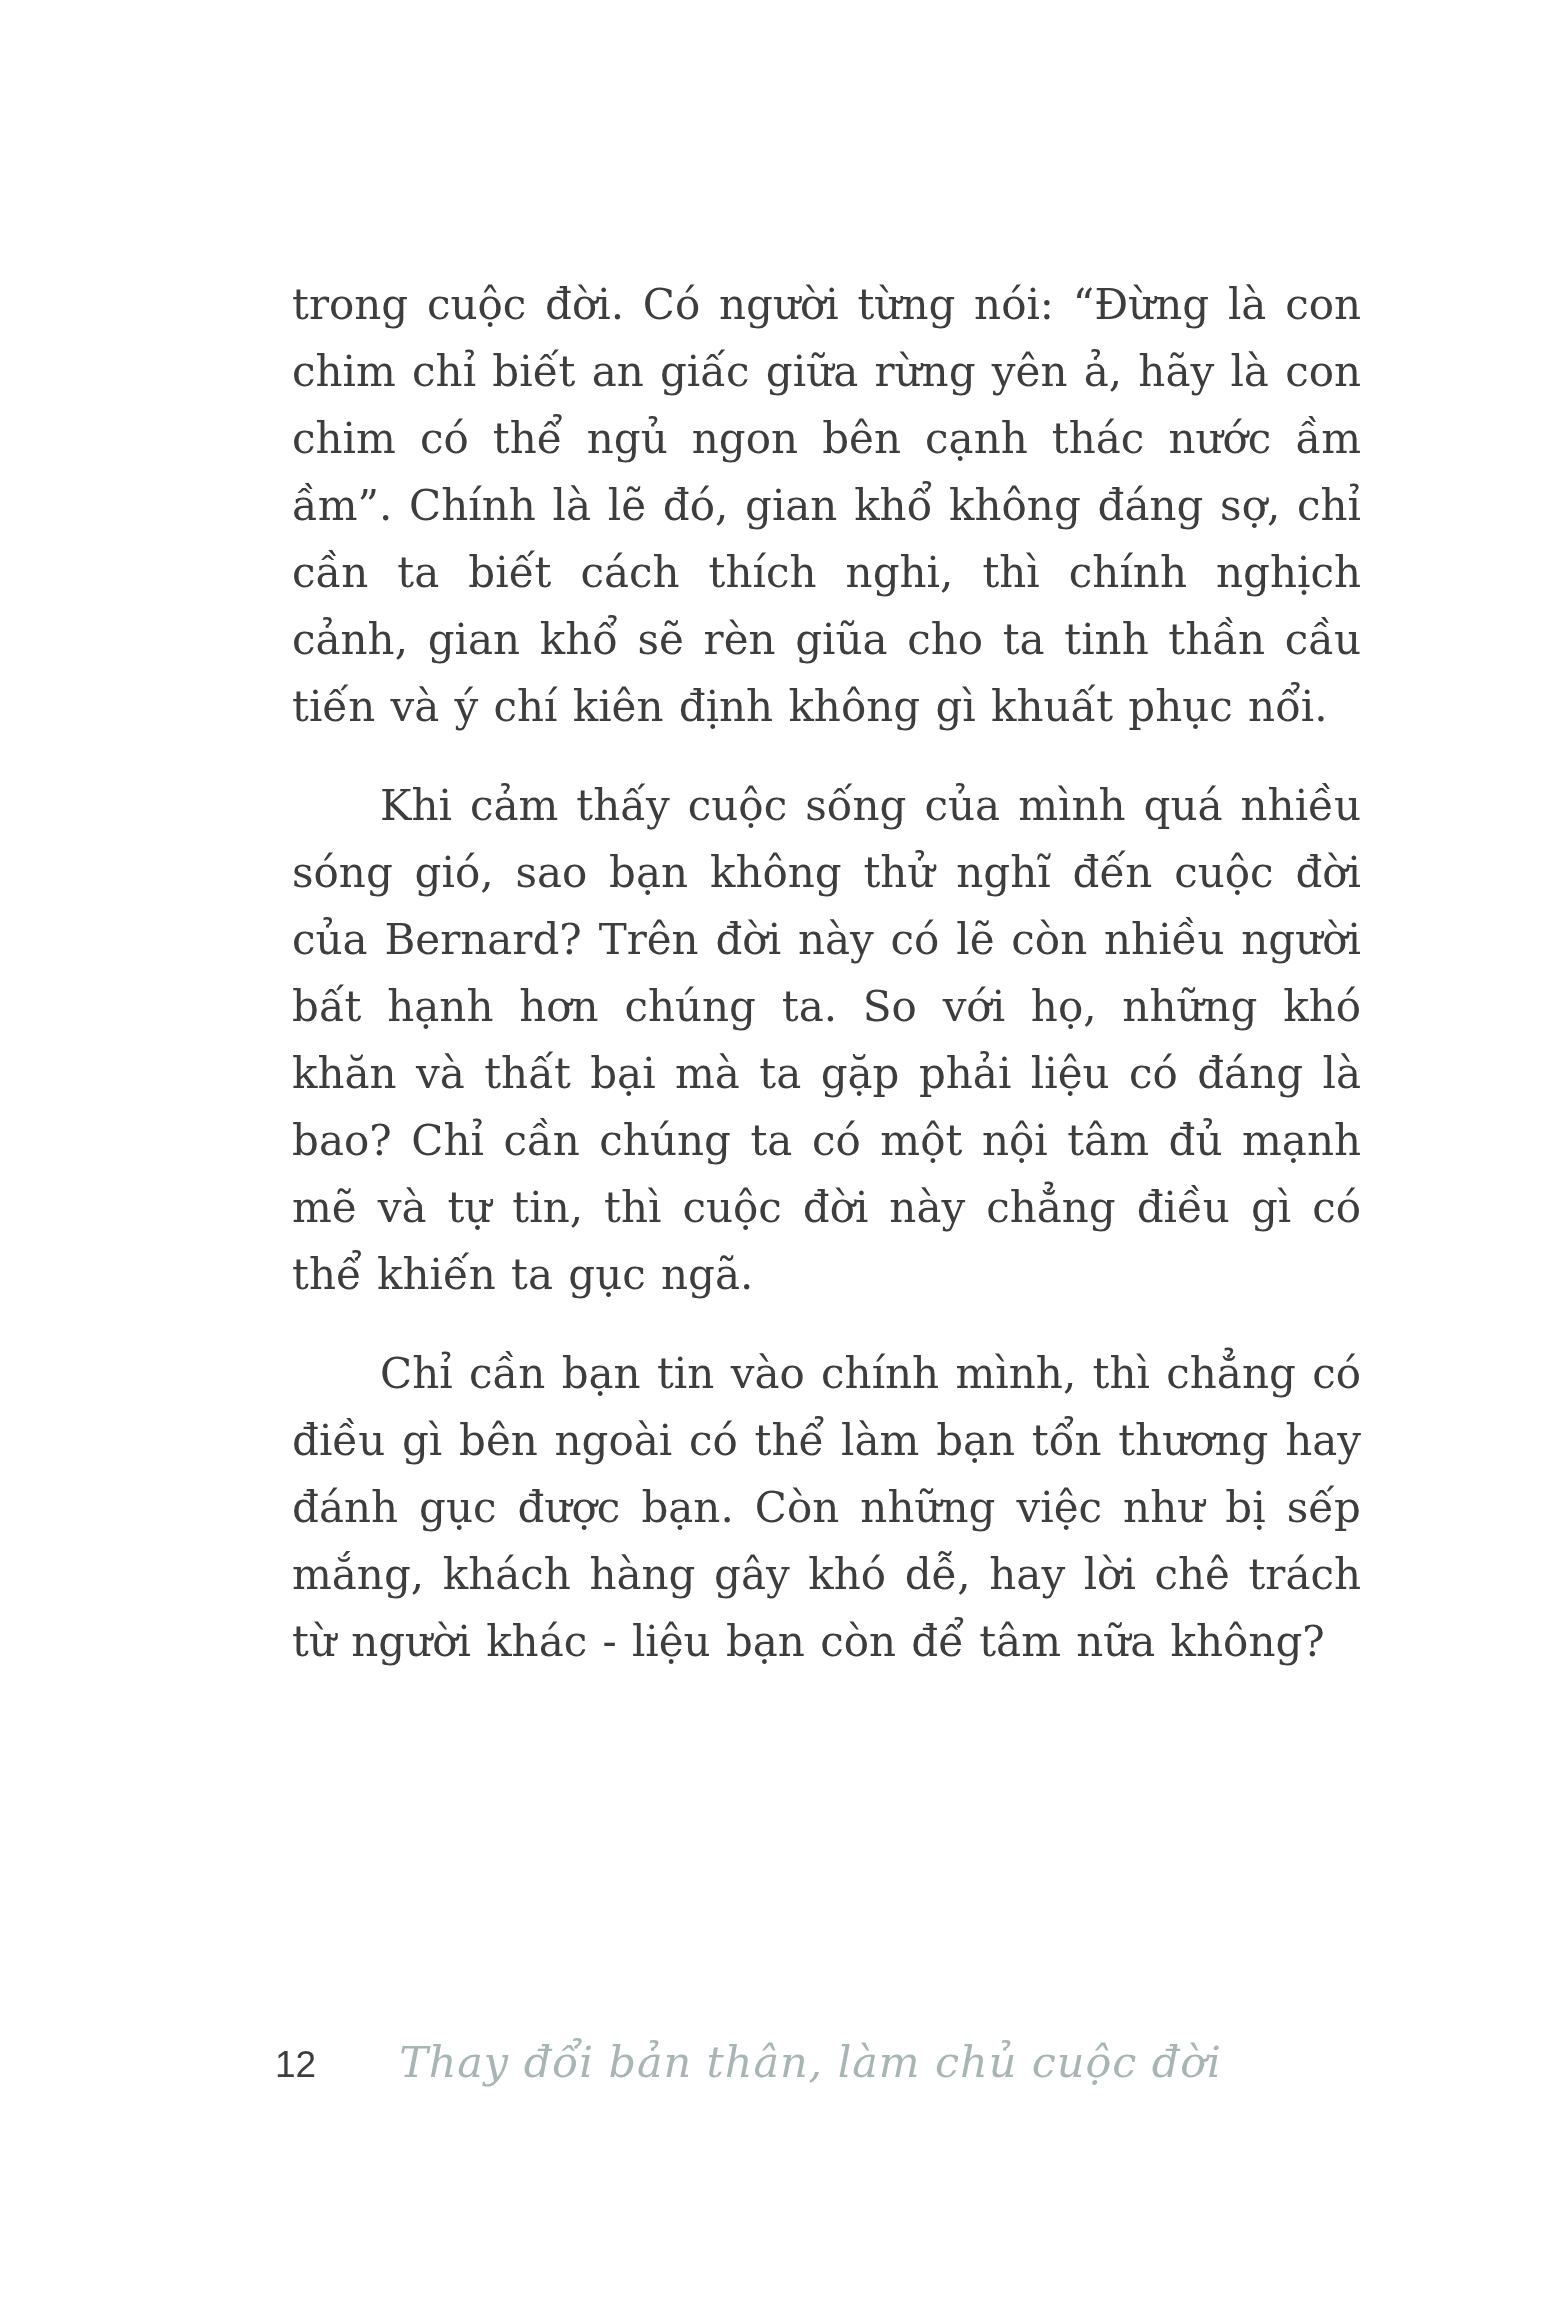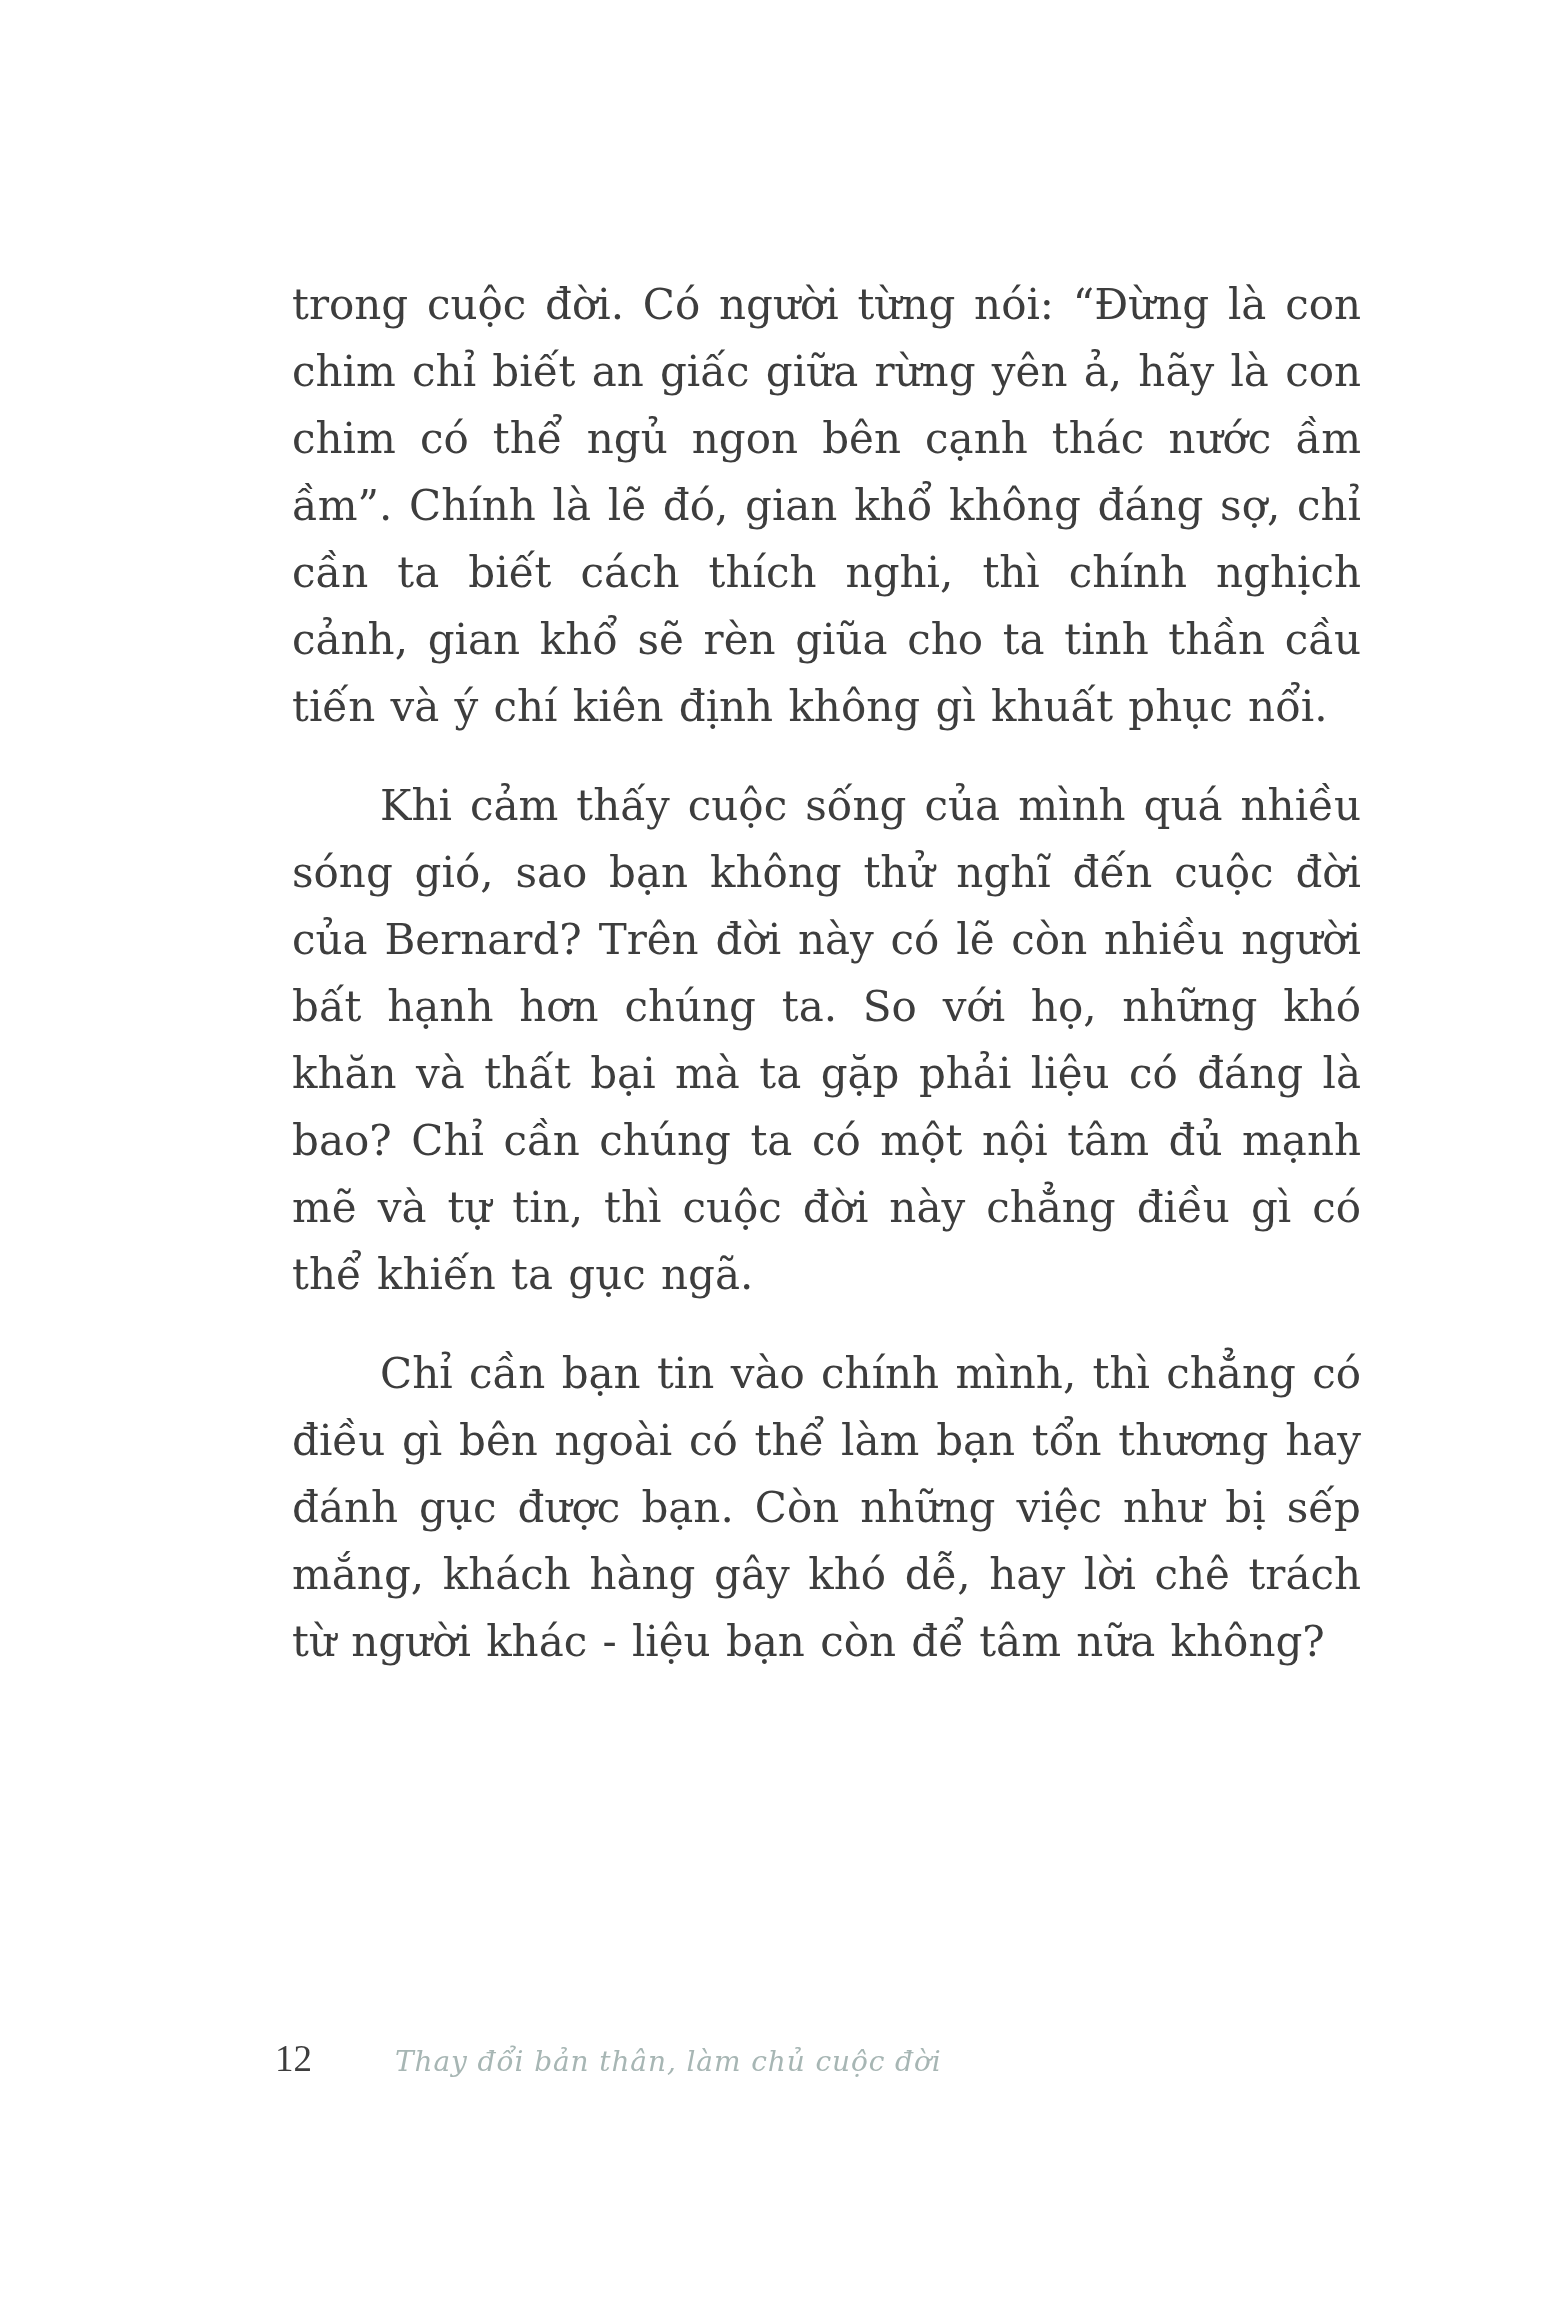--- a/index.html
+++ b/index.html
@@ -38,26 +38,26 @@
     position: absolute;
     left: 275px;
     top: 2037px;
     width: 1069px;
     display: flex;
     align-items: baseline;
   }
   .page-num {
     color: #3d3d3d;
     font-size: 37px;
-    font-family: Liberation Serif, serif;
+    font-family: Liberation Sans, sans-serif;
   }
   .book-title {
     margin-left: 83px;
     color: #a7b6b4;
-    font-size: 28px;
+    font-size: 43px;
     font-style: italic;
     letter-spacing: 0.9px;
     font-family: "DejaVu Serif", "Liberation Serif", serif;
   }
 </style>
 </head>
 <body>
 
 <div class="page">
 

